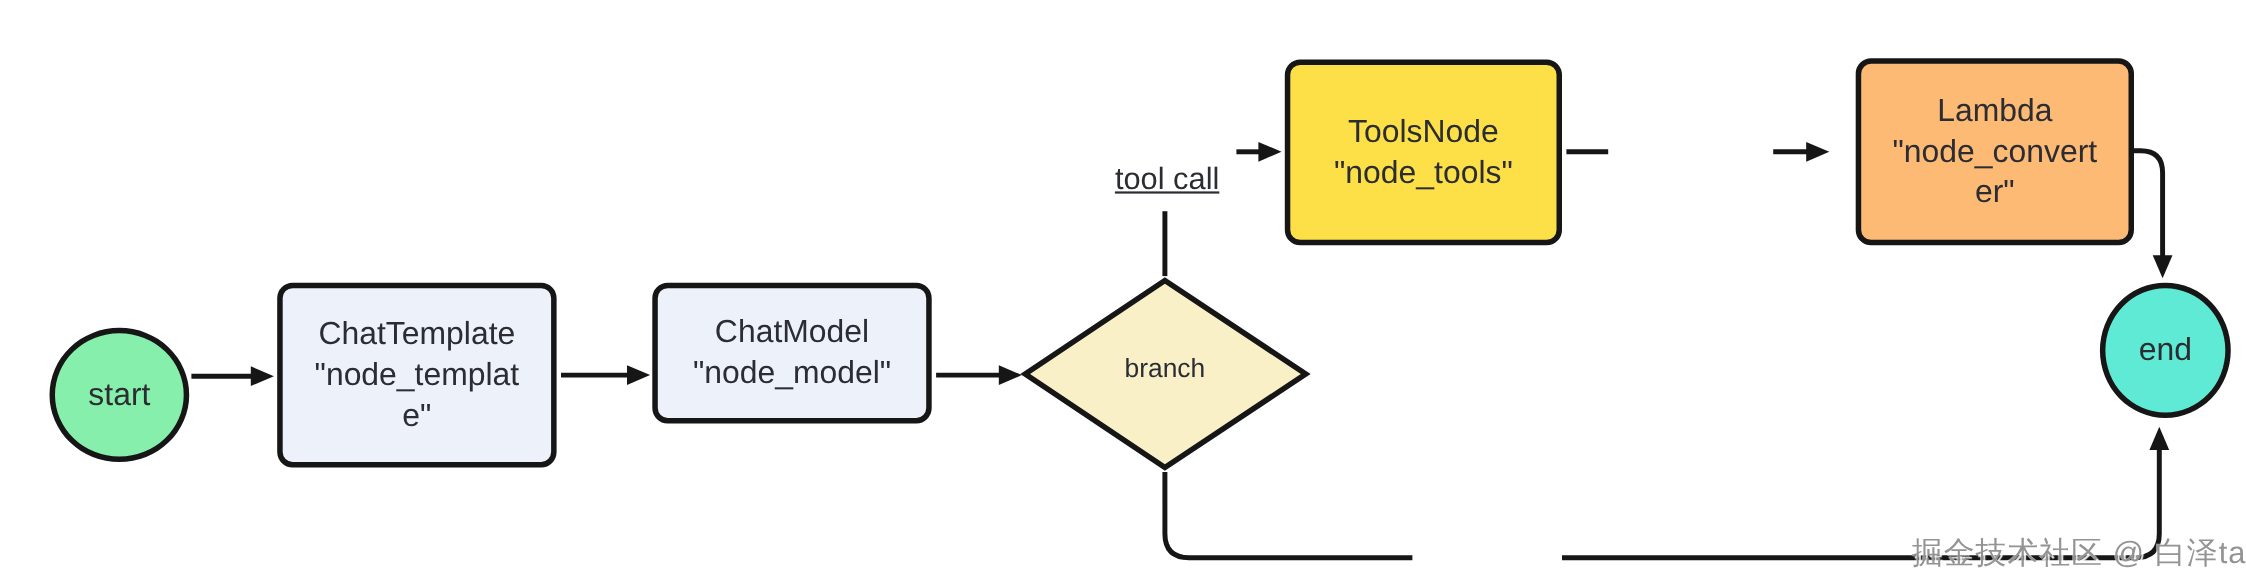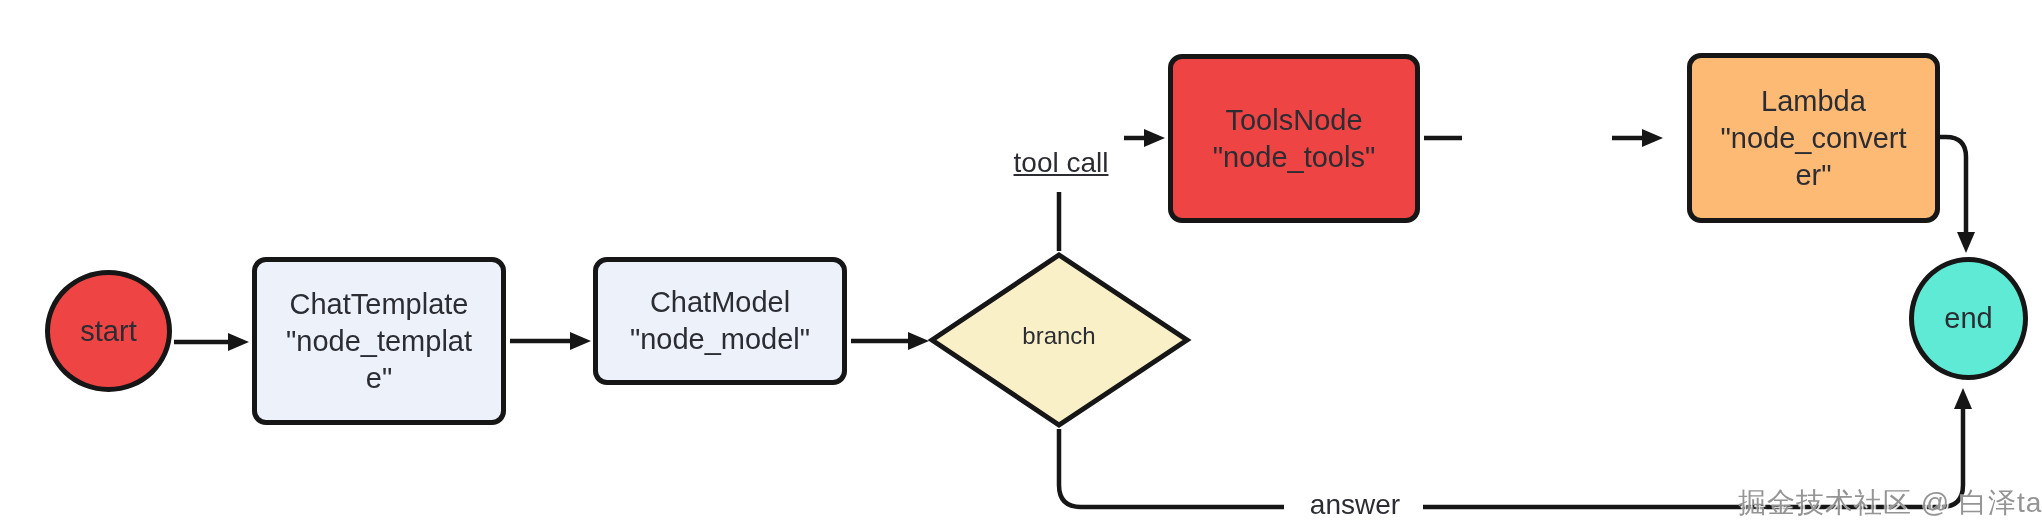--- a/index.html
+++ b/index.html
@@ -76,40 +76,39 @@
 
     <path class="edge" d="M1923,137 H1946 Q1966,137 1966,157 V234"></path>
     <polygon class="arrowhead" points="1966,253 1957,232 1975,232"></polygon>
 
     <path class="edge" d="M1059,429 V485 Q1059,507 1081,507 H1284"></path>
 
     <path class="edge" d="M1420,507 H1941 Q1963,507 1963,485 V407"></path>
     <polygon class="arrowhead" points="1963,388 1954,409 1972,409"></polygon>
   </svg>
 
-  <div class="node circle" style="left: 45px; top: 270px; width: 127px; height: 122px; background: #ef4444;">start</div>
+  <div class="node circle" style="left: 45px; top: 298px; width: 127px; height: 122px; background: #86efac;">start</div>
 
   <div class="node rect" style="left: 252px; top: 257px; width: 254px; height: 168px; background: rgb(236, 241, 250);">ChatTemplate
 "node_templat
 e"</div>
 
   <div class="node rect" style="left: 593px; top: 257px; width: 254px; height: 128px; background: rgb(236, 241, 250);">ChatModel
 "node_model"</div>
 
   <div class="diamond-label" style="left:979px;top:322px;width:160px;">branch</div>
 
-  <div class="node rect" style="left: 1168px; top: 54px; width: 252px; height: 169px; background: #ef4444;">ToolsNode
+  <div class="node rect" style="left: 1168px; top: 54px; width: 252px; height: 169px; background: #fde047;">ToolsNode
 "node_tools"</div>
 
   <div class="node rect" style="left: 1666px; top: 53px; width: 253px; height: 170px; background: #fdba74; margin-left: 21px;">Lambda
 "node_convert
 er"</div>
 
   <div class="node circle" style="left: 1909px; top: 257px; width: 119px; height: 123px; background: #5eead4;">end</div>
 
   <div class="edge-label" style="left:985px;top:147px;width:140px;text-decoration:underline;">tool call</div>
 
 
-  <div class="edge-label" style="left:1287px;top:489px;width:124px;">answer</div>
 
   <div class="watermark" style="left:1738px;top:484px;">掘金技术社区 @ 白泽talk</div>
 
 </div>
 
 </body></html>

